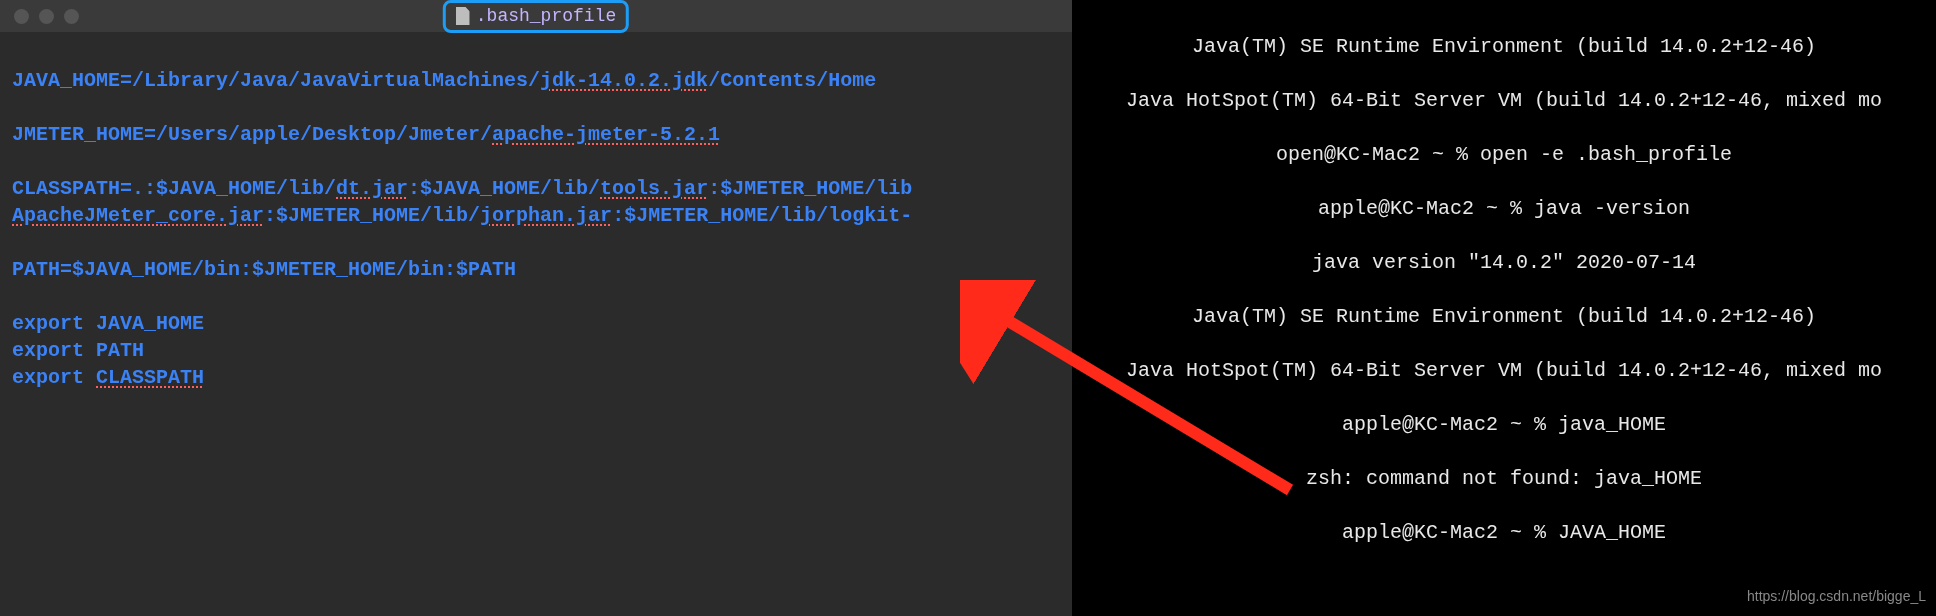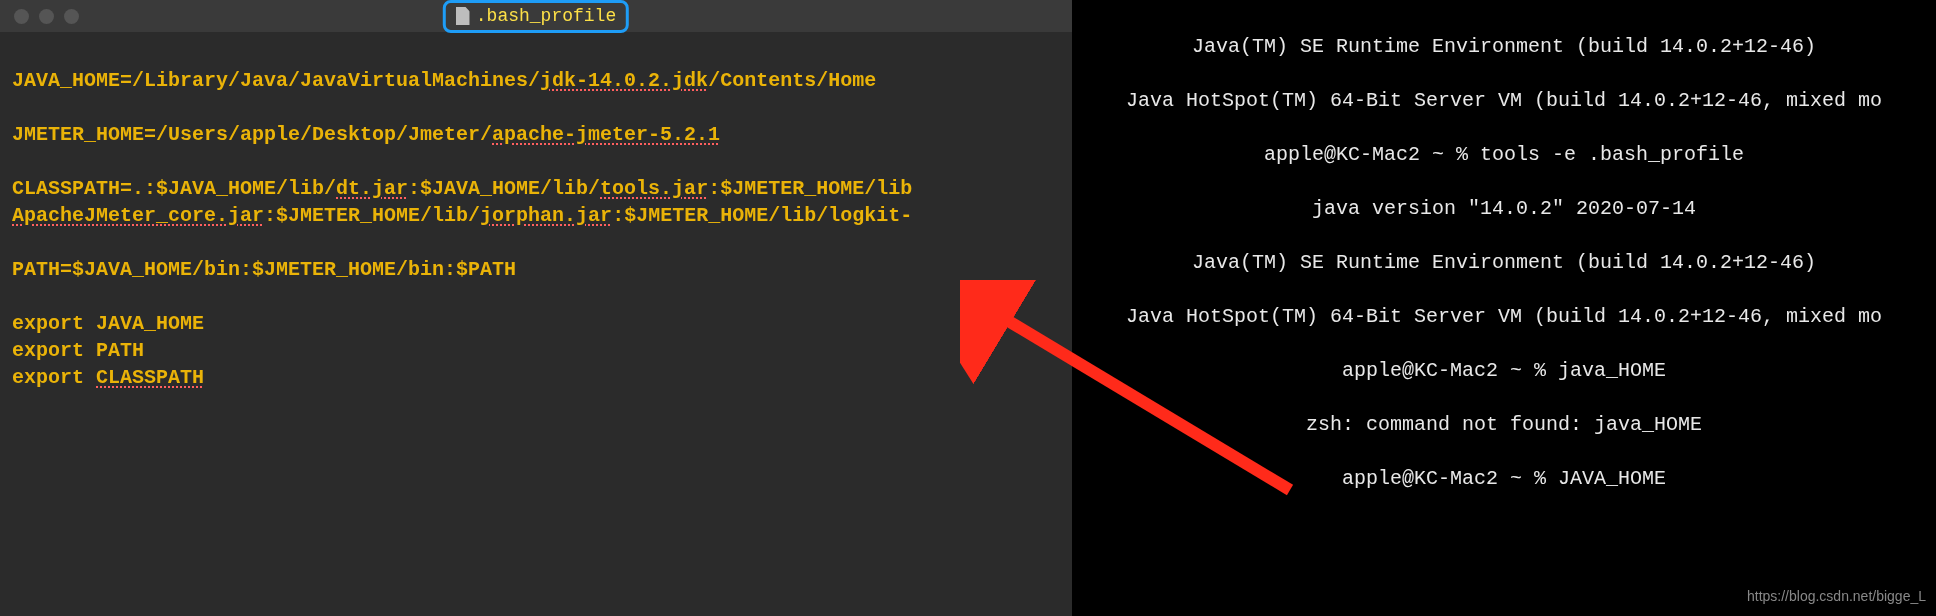--- a/index.html
+++ b/index.html
@@ -36,34 +36,34 @@
     width: 15px; height: 15px; border-radius: 50%;
     background: #555;
   }
   .title-center {
     position: absolute;
     left: 50%;
     transform: translateX(-50%);
     display: flex;
     align-items: center;
     gap: 6px;
-    color: #fde047;
+    color: #c4b5fd;
     font-size: 18px;
     border: 3px solid #1e9df7;
     border-radius: 8px;
     padding: 0px 10px;
   }
   .doc-icon {
     width: 14px; height: 18px;
     background: #bdbdbd;
     clip-path: polygon(0 0, 70% 0, 100% 25%, 100% 100%, 0 100%);
   }
   .editor {
     padding: 8px 12px;
-    color: #eab308;
+    color: #3b82f6;
     white-space: pre;
     font-weight: 600;
   }
   .squig {
     text-decoration: underline;
     text-decoration-style: dotted;
     text-decoration-color: #ff5f5f;
     text-decoration-thickness: 2px;
     text-underline-offset: 3px;
   }
@@ -120,21 +120,22 @@
 
 <span>export JAVA_HOME</span>
 <span>export PATH</span>
 <span><span>export </span><span class="squig">CLASSPATH</span></span>
 </div>
 </div>
 
 <div class="right-pane">
 <span class="term-line">Java(TM) SE Runtime Environment (build 14.0.2+12-46)</span>
 <span class="term-line">Java HotSpot(TM) 64-Bit Server VM (build 14.0.2+12-46, mixed mo</span>
-<span class="term-line">apple@KC-Mac2 ~ % tools -e .bash_profile</span>
+<span class="term-line">open@KC-Mac2 ~ % open -e .bash_profile</span>
+<span class="term-line">apple@KC-Mac2 ~ % java -version</span>
 <span class="term-line">java version "14.0.2" 2020-07-14</span>
 <span class="term-line">Java(TM) SE Runtime Environment (build 14.0.2+12-46)</span>
 <span class="term-line">Java HotSpot(TM) 64-Bit Server VM (build 14.0.2+12-46, mixed mo</span>
 <span class="term-line">apple@KC-Mac2 ~ % java_HOME</span>
 <span class="term-line">zsh: command not found: java_HOME</span>
 <span class="term-line">apple@KC-Mac2 ~ % JAVA_HOME</span>
 
 
 
 

